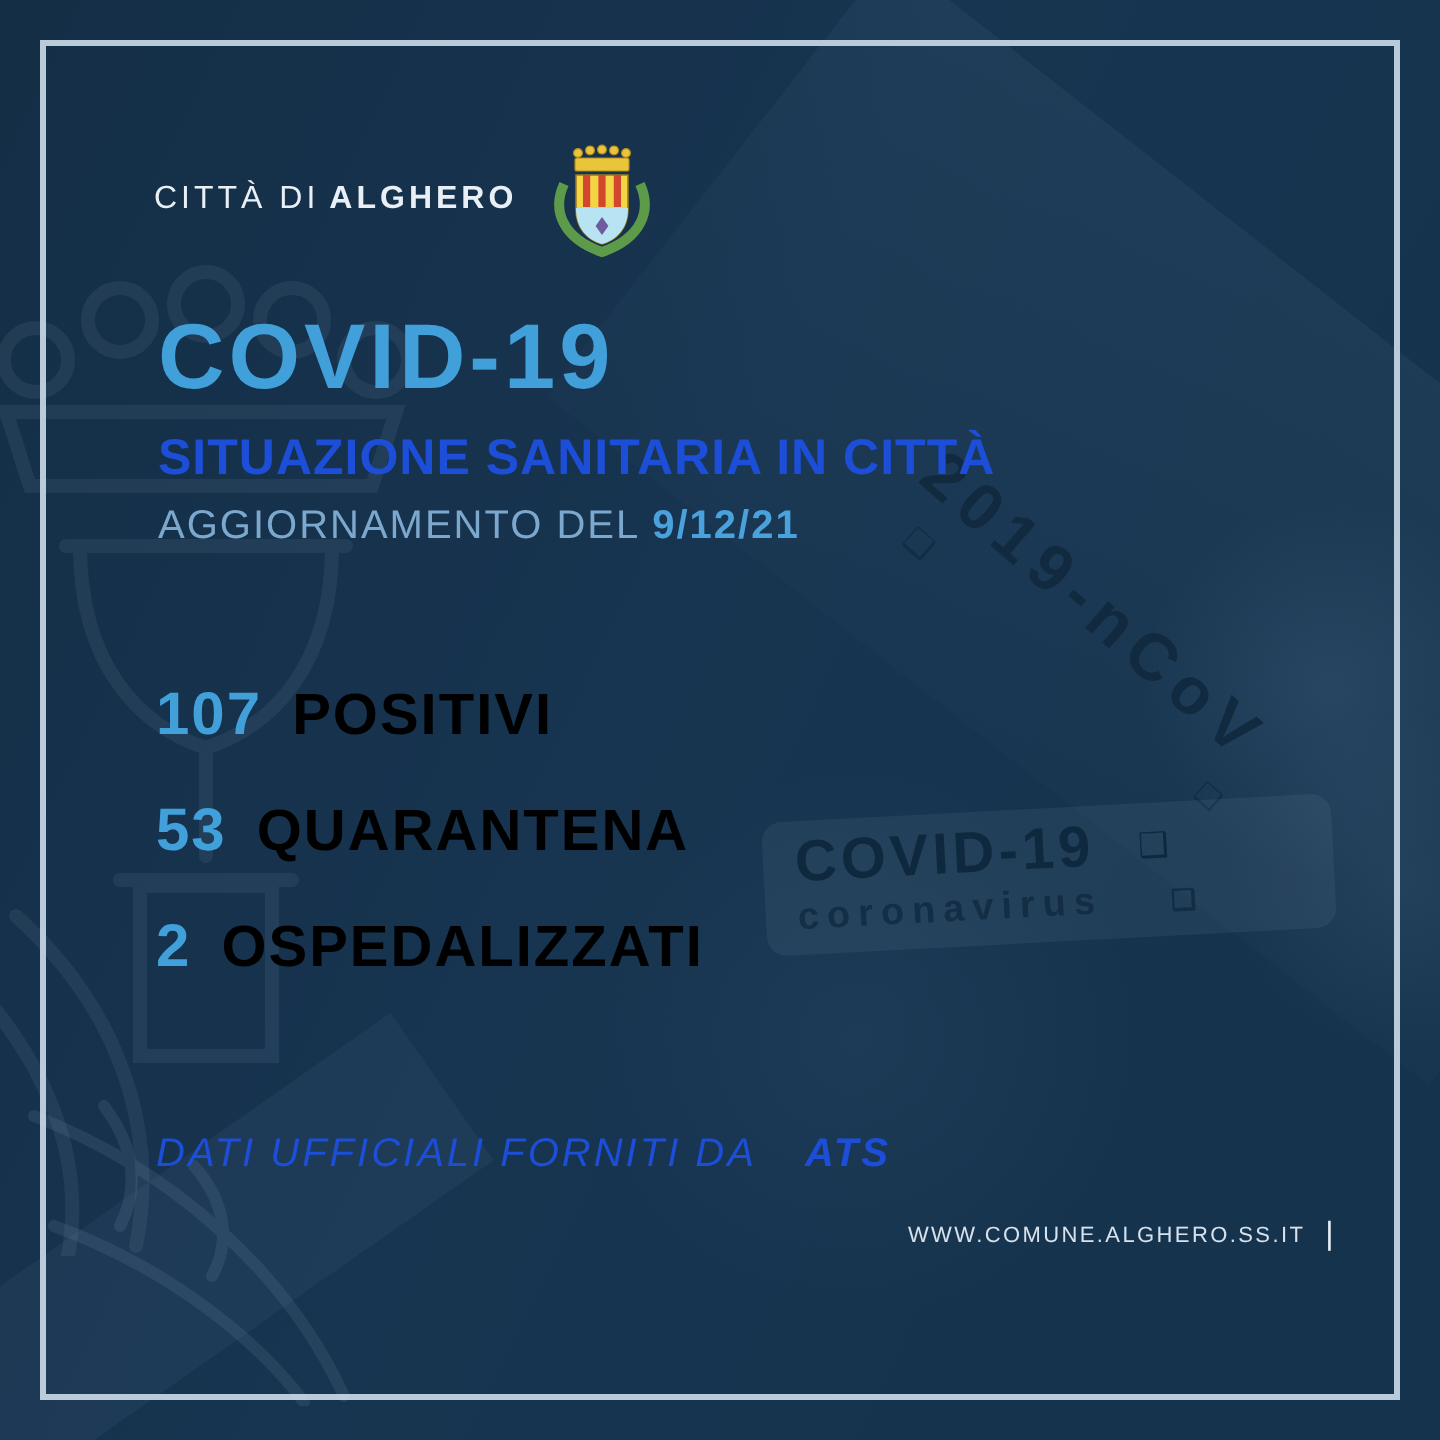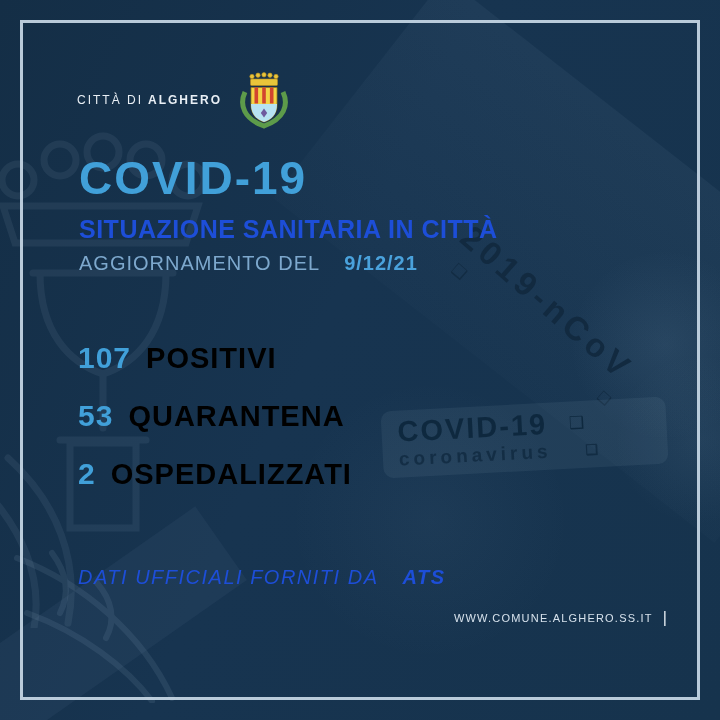--- a/index.html
+++ b/index.html
@@ -59,37 +59,37 @@
   .frame {
     position:absolute; left:20px; top:20px; right:20px; bottom:20px;
     border:3px solid rgba(200,216,230,0.92);
   }
 
   
   .header {
     position:absolute; left:77px; top:71px;
     display:flex; align-items:center; gap:15px;
   }
-  .city-name { font-size:12px; letter-spacing:2px; color:#e9eff5; white-space:nowrap; }
+  .city-name { font-size:16px; letter-spacing:2px; color:#e9eff5; white-space:nowrap; }
   .city-name .bold { font-weight:bold; margin-left:5px; }
 
   
   .title-block { position:absolute; left:79px; top:155px; }
   .covid-title {
     font-size:46px; font-weight:800; letter-spacing:2px; line-height:1;
     color:#41a0d9;
   }
   .subtitle {
     margin-top:14px;
     font-size:25px; font-weight:800; letter-spacing:0.5px;
     color:#1d4ed8;
   }
   .update-line { margin-top:8px; font-size:20px; display:flex; align-items:baseline; }
   .update-label { color:#7da8cd; letter-spacing:1px; font-weight:400; }
-  .update-date  { color:#4aa2dc; font-weight:800; margin-left:24px; letter-spacing:1px; }
+  .update-date  { color:#4aa2dc; font-weight:800; margin-left:6px; letter-spacing:1px; }
 
   
   .stats {
     position:absolute; left:78px; top:341px;
     display:flex; flex-direction:column; gap:24px;
   }
   .stat-row { display:flex; align-items:baseline; gap:15px; }
   .stat-value { font-size:30px; font-weight:800; letter-spacing:1px; color:#41a0d9; }
   .stat-label { font-size:29px; font-weight:800; letter-spacing:1px; color:#000000; }
 

